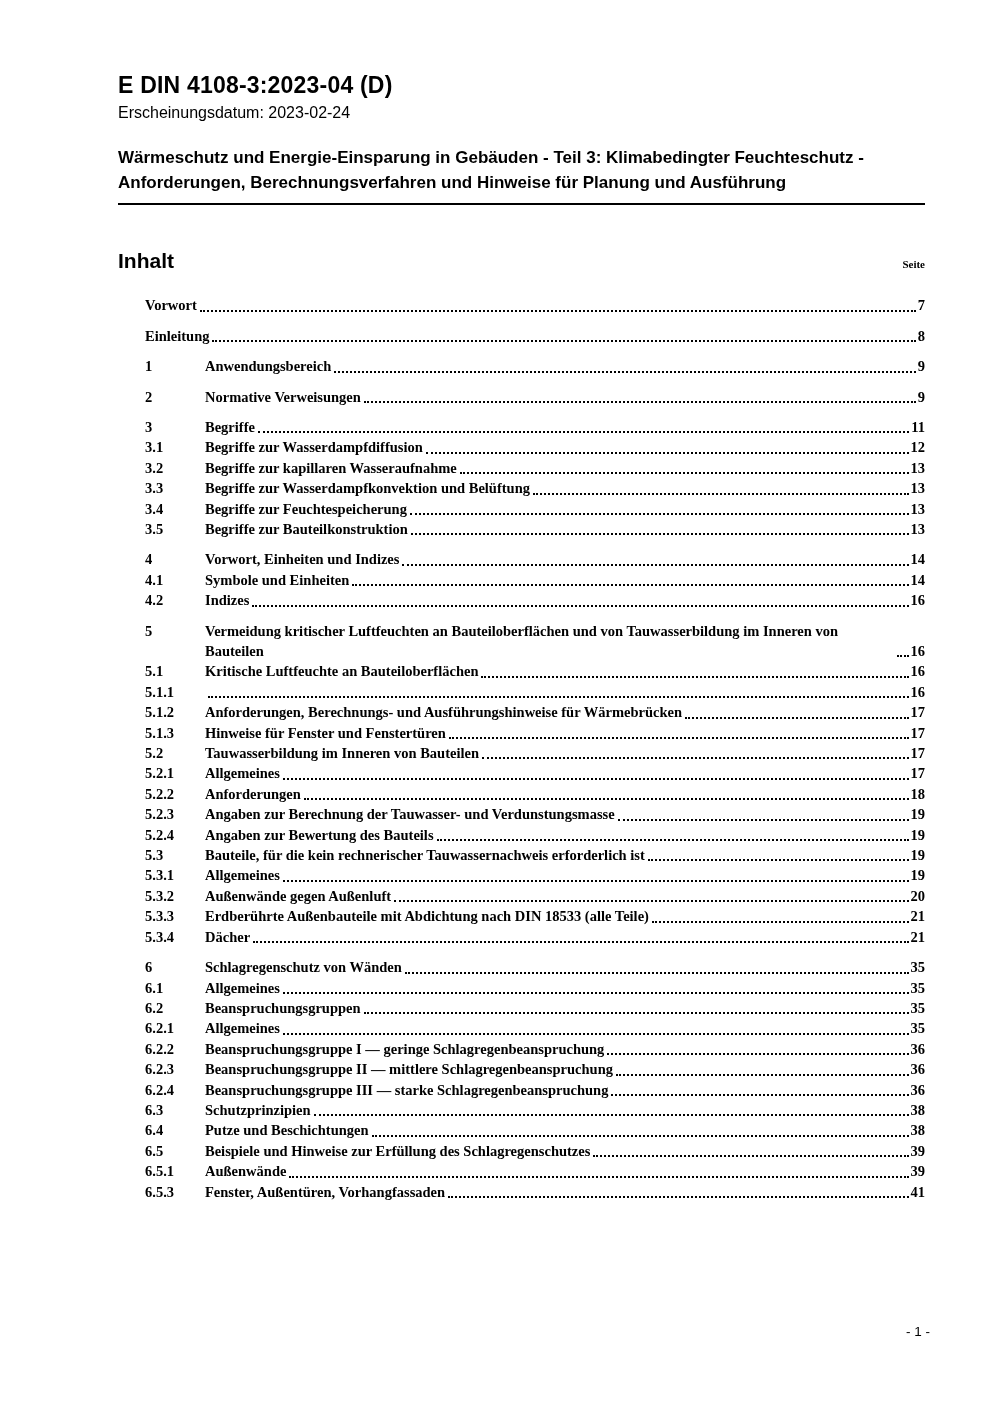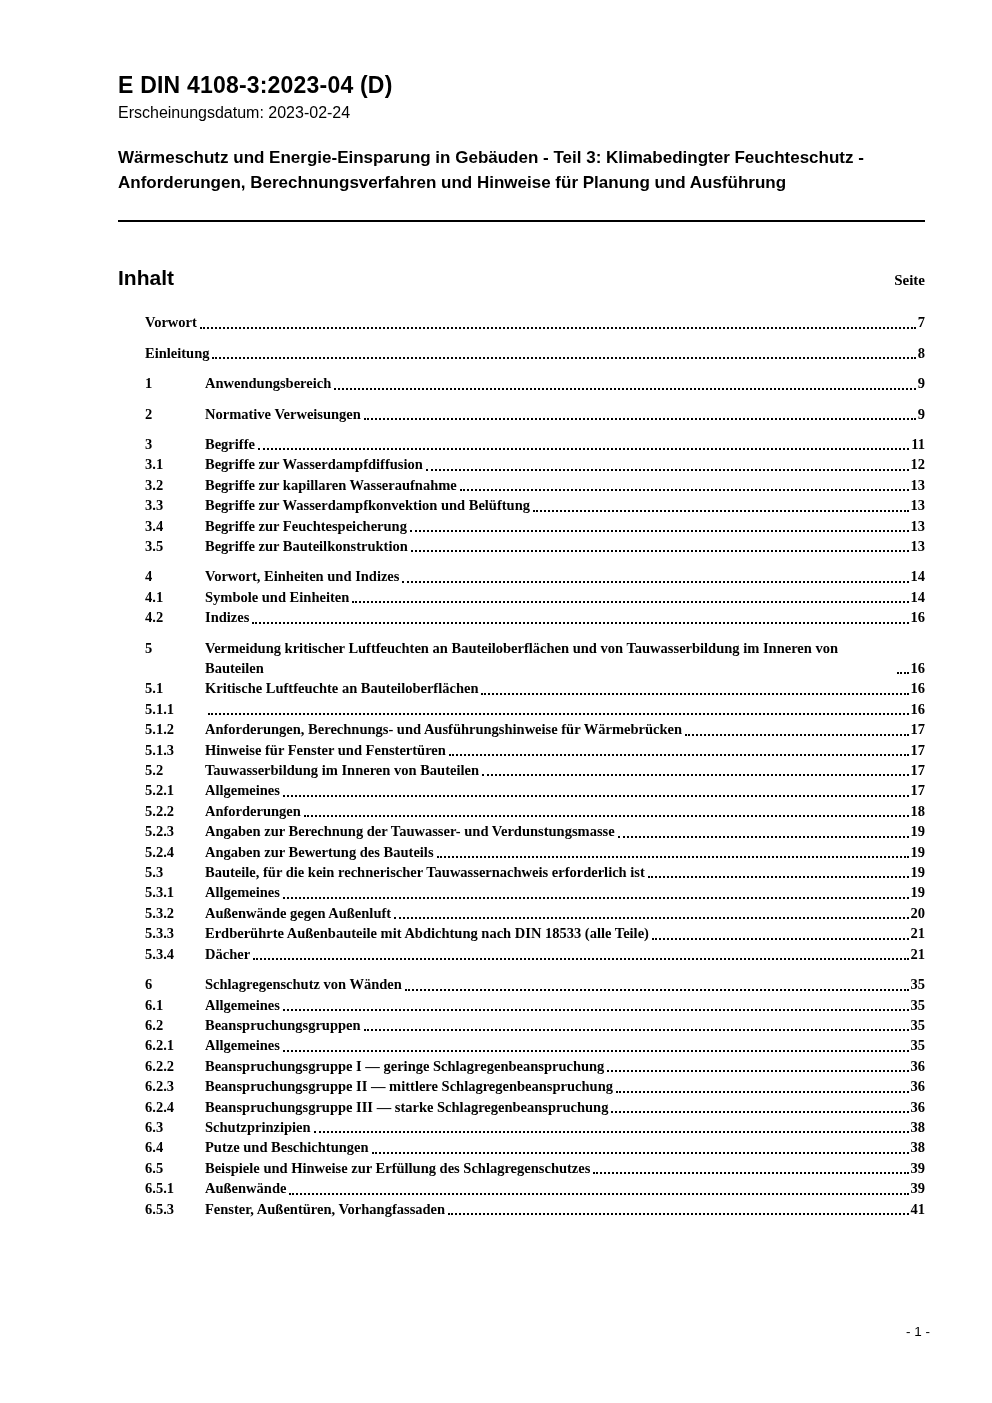--- a/index.html
+++ b/index.html
@@ -25,21 +25,21 @@
     letter-spacing: 0.2px;
   }
   .release-date {
     font-family: "Liberation Sans", sans-serif;
     font-size: 16px;
     margin-top: 5px;
   }
   .doc-title {
     margin-top: 23px;
     border-bottom: 2px solid #000;
-    padding-bottom: 25px;
+    padding-bottom: 8px;
   }
   .doc-title-text {
     display: block;
     max-width: 780px;
     font-family: "Liberation Sans", sans-serif;
     font-weight: bold;
     font-size: 17px;
     line-height: 1.48;
   }
   .toc-header {
@@ -49,21 +49,21 @@
     align-items: baseline;
   }
   .toc-heading {
     font-family: "Liberation Sans", sans-serif;
     font-weight: bold;
     font-size: 21px;
   }
   .toc-page-label {
     font-family: "Liberation Serif", serif;
     font-weight: bold;
-    font-size: 15px;
+    font-size: 11px;
   }
   .toc-list {
     margin-top: 22px;
     margin-left: 27px;
   }
   .toc-row {
     display: flex;
     align-items: flex-end;
     font-weight: bold;
     font-size: 14.5px;

